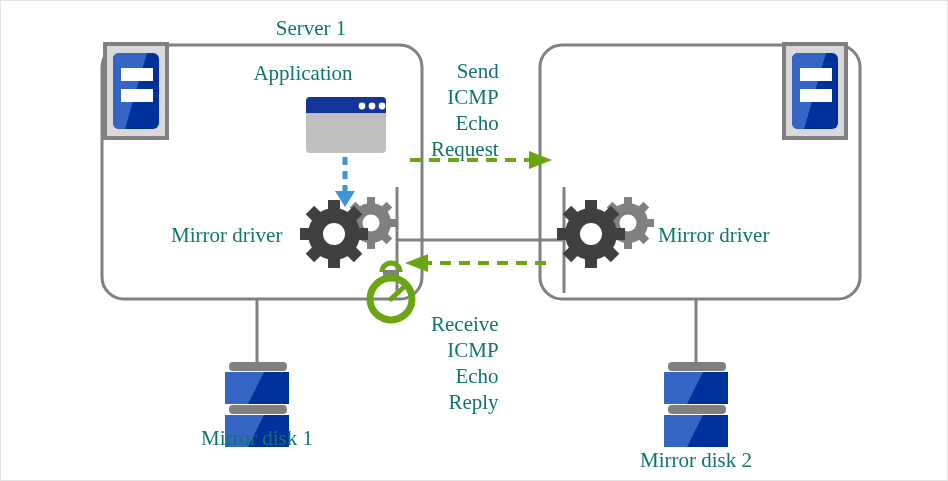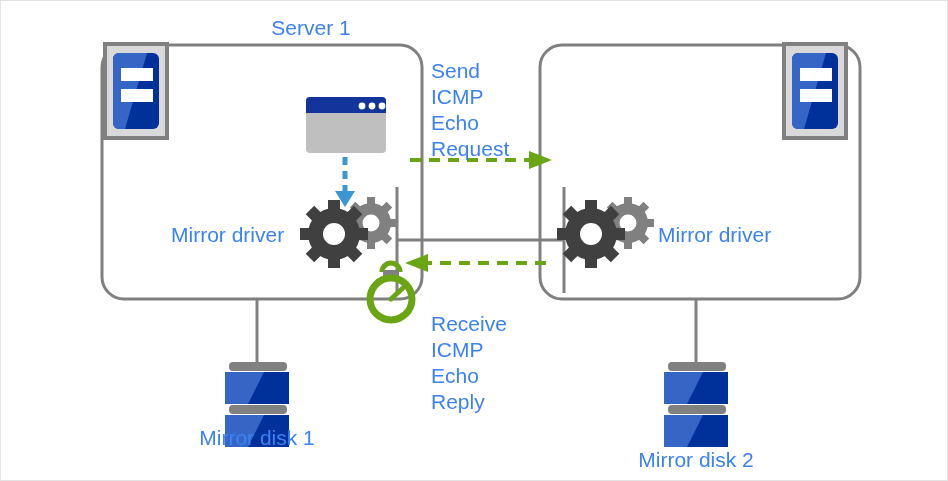--- a/index.html
+++ b/index.html
@@ -21,31 +21,32 @@
   }
   .svg-layer {
     position: absolute;
     left: 0;
     top: 0;
     width: 948px;
     height: 481px;
   }
   .lbl {
     position: absolute;
-    color: #3b82f6;
+    color: #0f766e;
     font-size: 21px;
     line-height: 26px;
     white-space: pre;
-    font-family: Liberation Sans, sans-serif;
+    font-family: Liberation Serif, serif;
   }
   .lbl-center {
     text-align: center;
   }
   .multi {
     white-space: pre-line;
+    text-align: right;
   }
 </style>
 </head>
 <body>
 
 <div id="canvas">
 
   <svg class="svg-layer" viewBox="0 0 948 481" xmlns="http://www.w3.org/2000/svg">
 
     <defs>
@@ -217,20 +218,21 @@
         <rect x="663" y="414" width="64" height="32" fill="#00309a"></rect>
         <polygon points="663,414 702,414 686,446 663,446" fill="#3566c6"></polygon>
       </g>
     </g>
 
   </svg>
 
   <div class="lbl lbl-center" style="left:185px; top:14px; width:250px;">Server 1</div>
 
 
+  <div class="lbl lbl-center" style="left:212px; top:59px; width:180px;">Application</div>
 
   <div class="lbl" style="left:170px; top:221px;">Mirror driver</div>
 
   <div class="lbl" style="left:657px; top:221px;">Mirror driver</div>
 
   <div class="lbl multi" style="left:430px; top:57px;">Send
 ICMP
 Echo
 Request</div>
 

